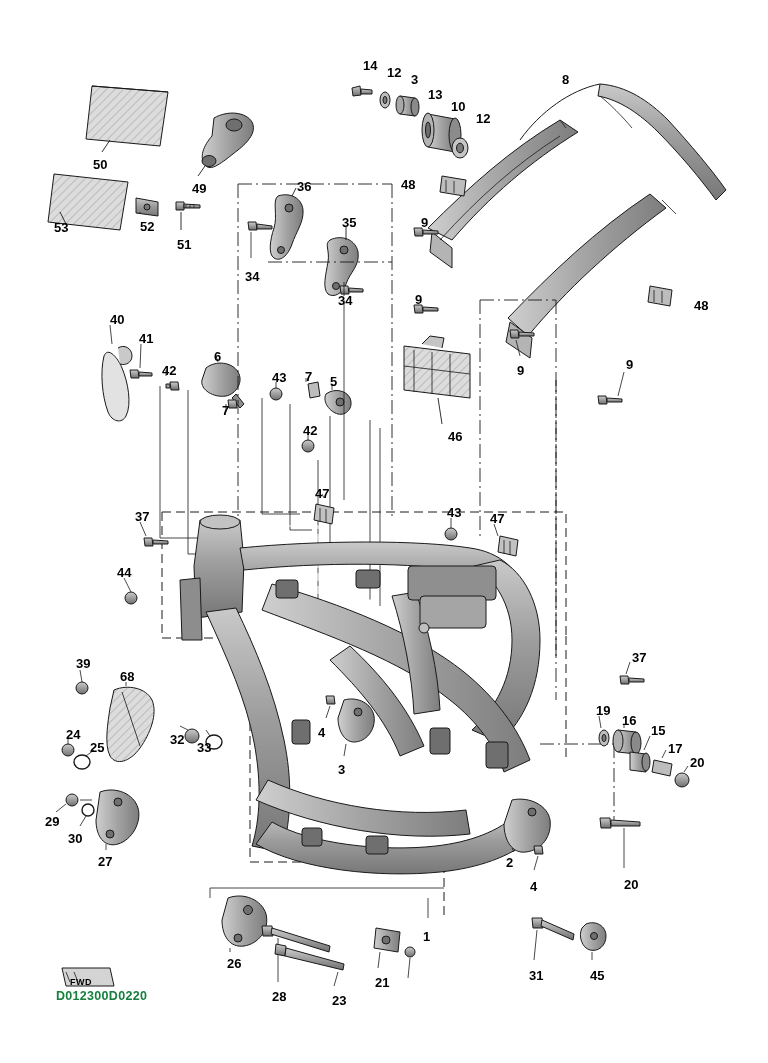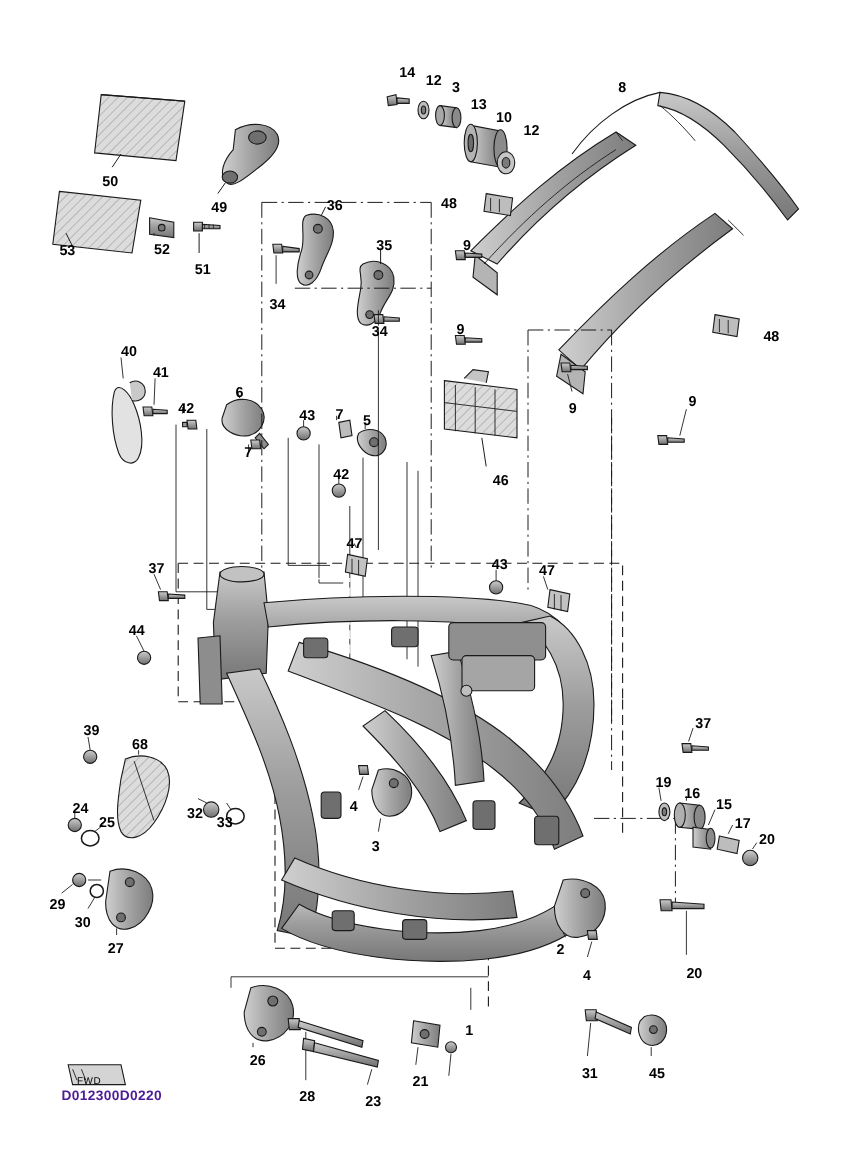--- a/index.html
+++ b/index.html
@@ -9,24 +9,24 @@
     color:#111;
   }
   #sheet{position:absolute;inset:0;}
   svg.diagram{position:absolute;left:0;top:0;width:768px;height:1063px;}
   .callout{
     position:absolute;font-size:13px;font-weight:700;color:#000;
     letter-spacing:0px;line-height:1;white-space:nowrap;
   }
   .partcode{
     position:absolute;left:56px;top:989px;font-size:12.5px;font-weight:700;
-    letter-spacing:0.3px;color:#4c1d95;
+    letter-spacing:0.3px;color:#15803d;
   }
   .fwd-text{
-    position:absolute;left:70px;top:977px;font-size:9px;font-weight:400;
+    position:absolute;left:70px;top:977px;font-size:9px;font-weight:700;
     color:#000;letter-spacing:0.5px;
   }
 </style>
 </head>
 <body>
 
 <div id="sheet">
 
   <svg class="diagram" viewBox="0 0 768 1063">
     <defs>

